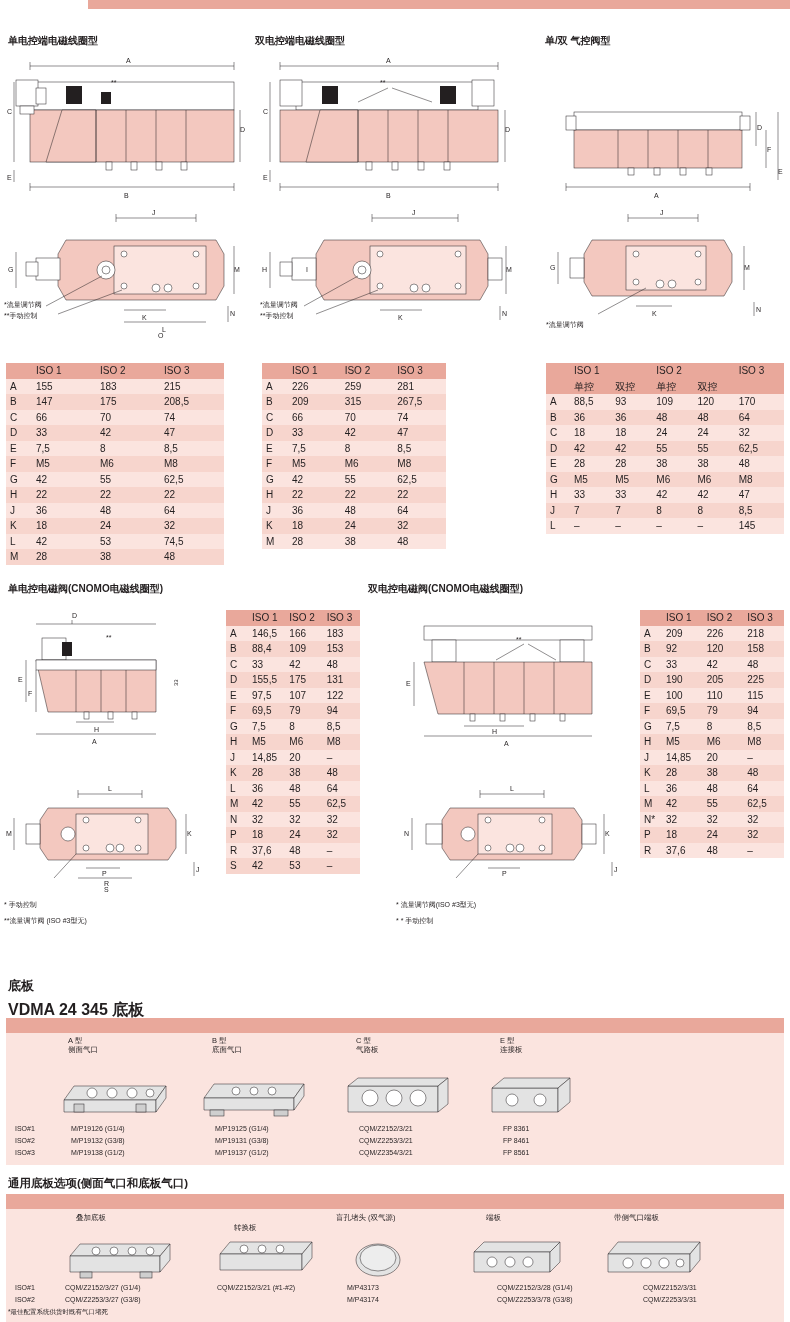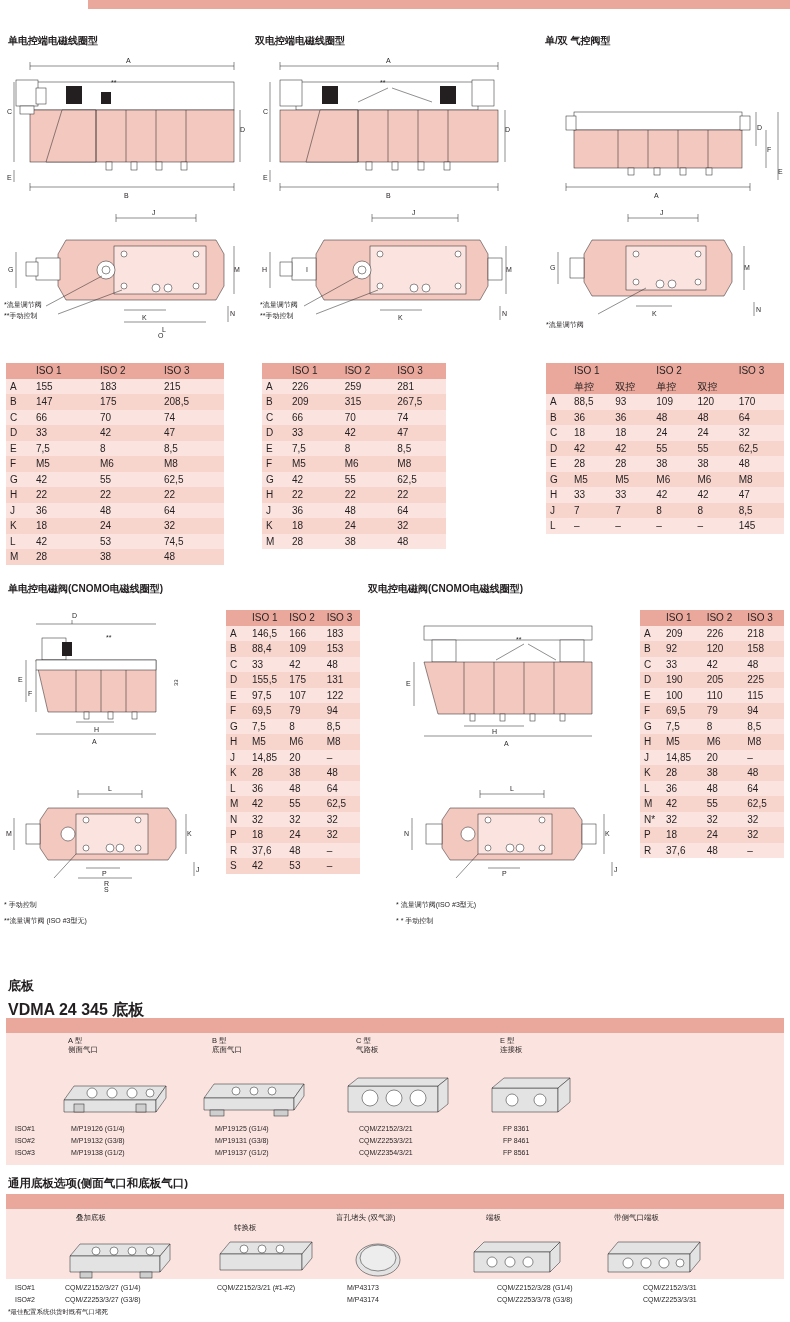--- a/index.html
+++ b/index.html
@@ -982,21 +982,21 @@
           <td>M/P19137 (G1/2)</td>
           <td>CQM/Z2354/3/21</td>
           <td>FP 8561</td>
         </tr>
       </tbody>
     </table>
   </div>
 
   <div class="sec-title" style="position:absolute;left:8px;top:1176px;font-size:11.5px;">通用底板选项(侧面气口和底板气口)</div>
 
-  <div class="panel" style="left:6px;top:1194px;width:778px;height:85px;">
+  <div class="panel" style="left:6px;top:1194px;width:778px;height:128px;">
     <div class="panel-head" style="width:100%;"></div>
     <div class="colhead" style="position:absolute;left:70px;top:19px;">叠加底板</div>
     <div class="colhead" style="position:absolute;left:228px;top:29px;">转换板</div>
     <div class="colhead" style="position:absolute;left:330px;top:19px;text-align:center;">盲孔堵头 (双气源)</div>
     <div class="colhead" style="position:absolute;left:480px;top:19px;">端板</div>
     <div class="colhead" style="position:absolute;left:608px;top:19px;">带侧气口端板</div>
 
     <svg style="position:absolute;left:56px;top:38px;" width="120" height="50">
       <g stroke="#231f20" stroke-width="0.5" fill="#e3e3e3">
         <polygon points="8,24 18,12 108,12 98,24"></polygon>

